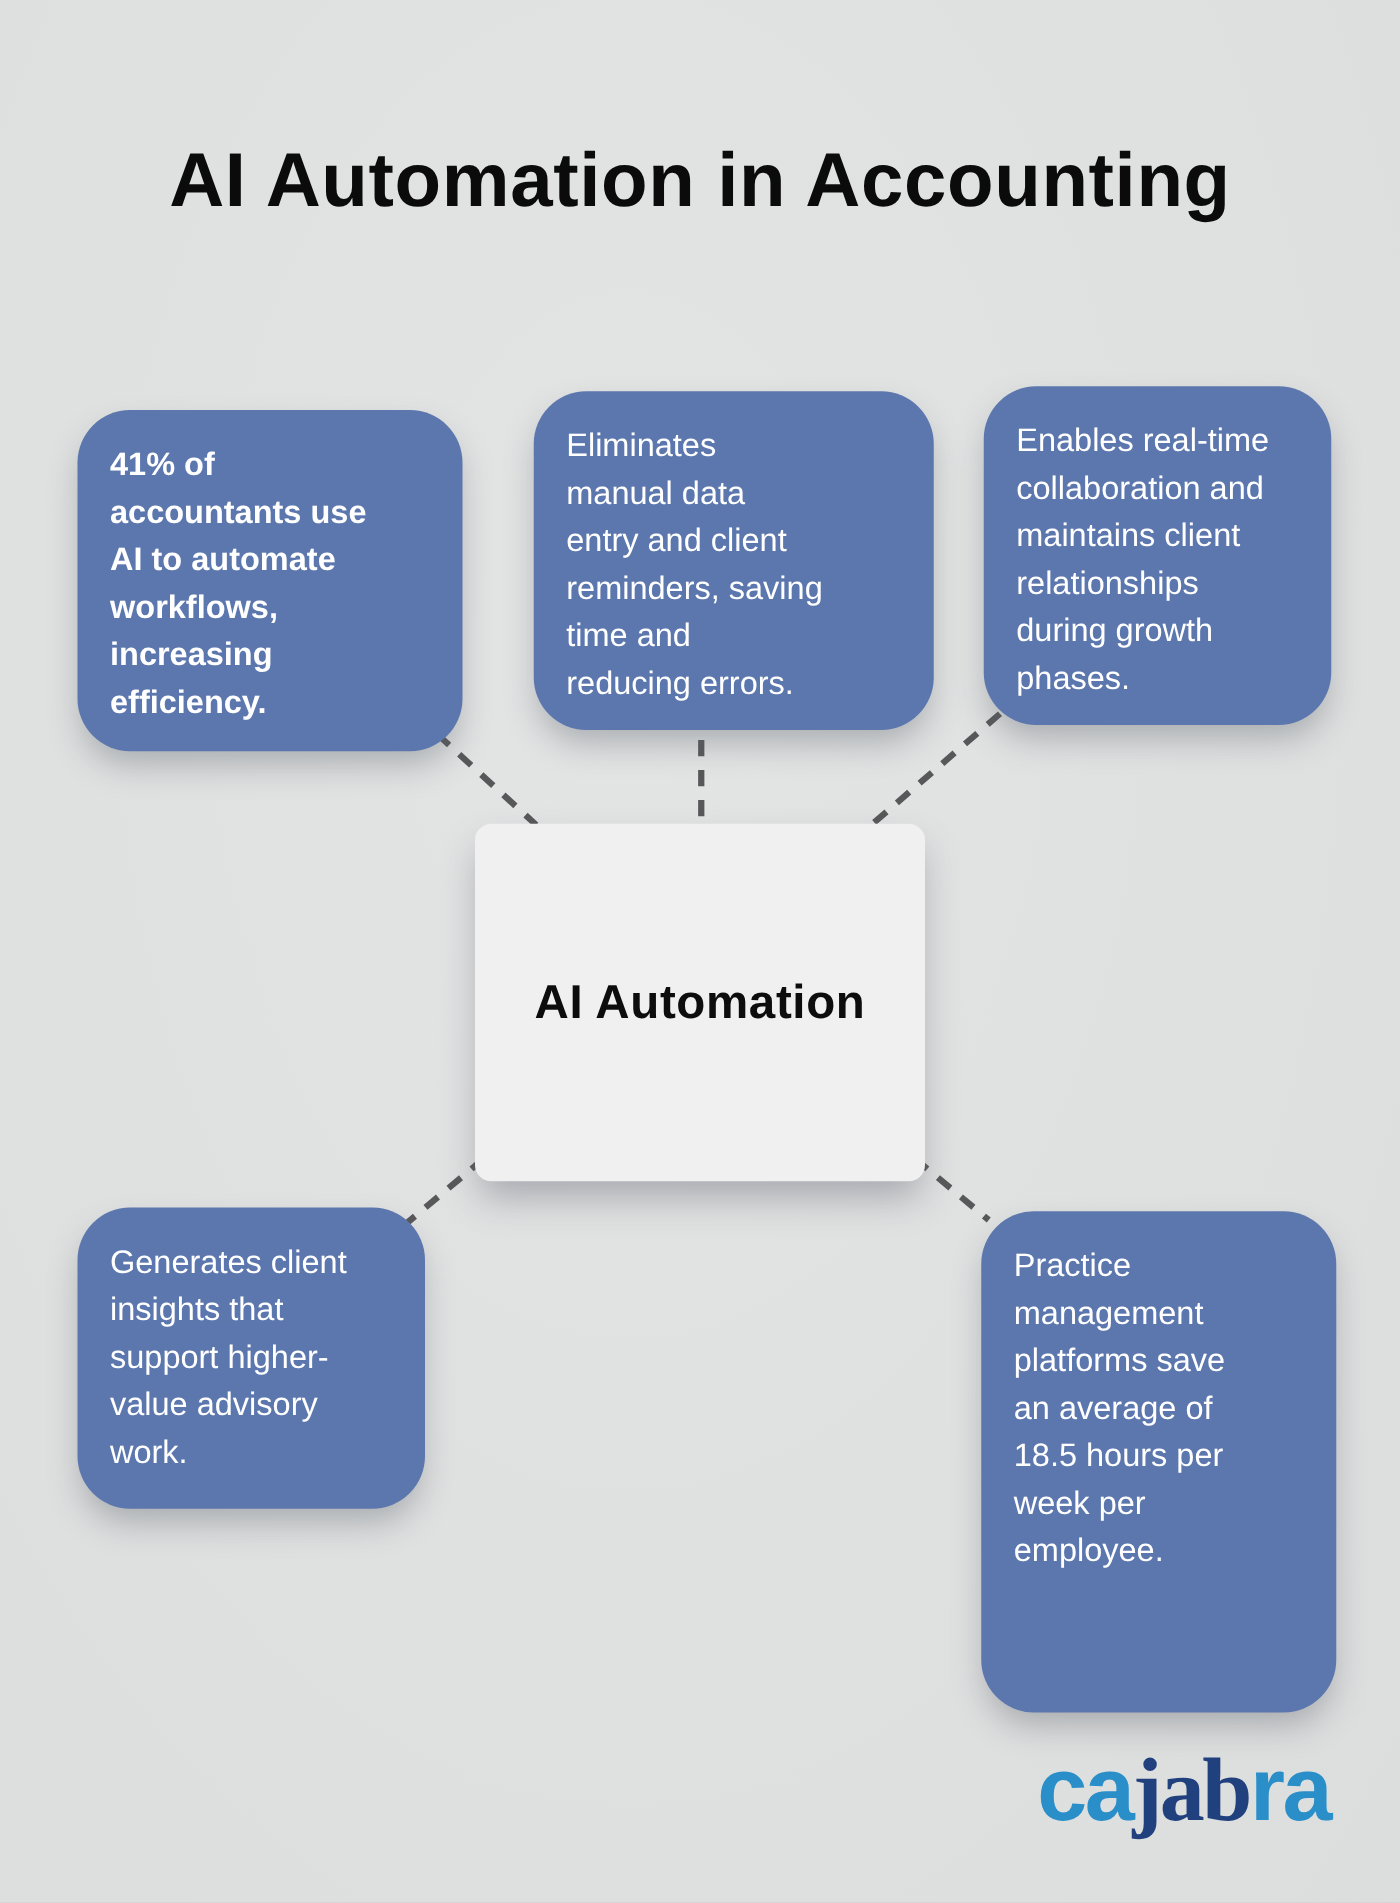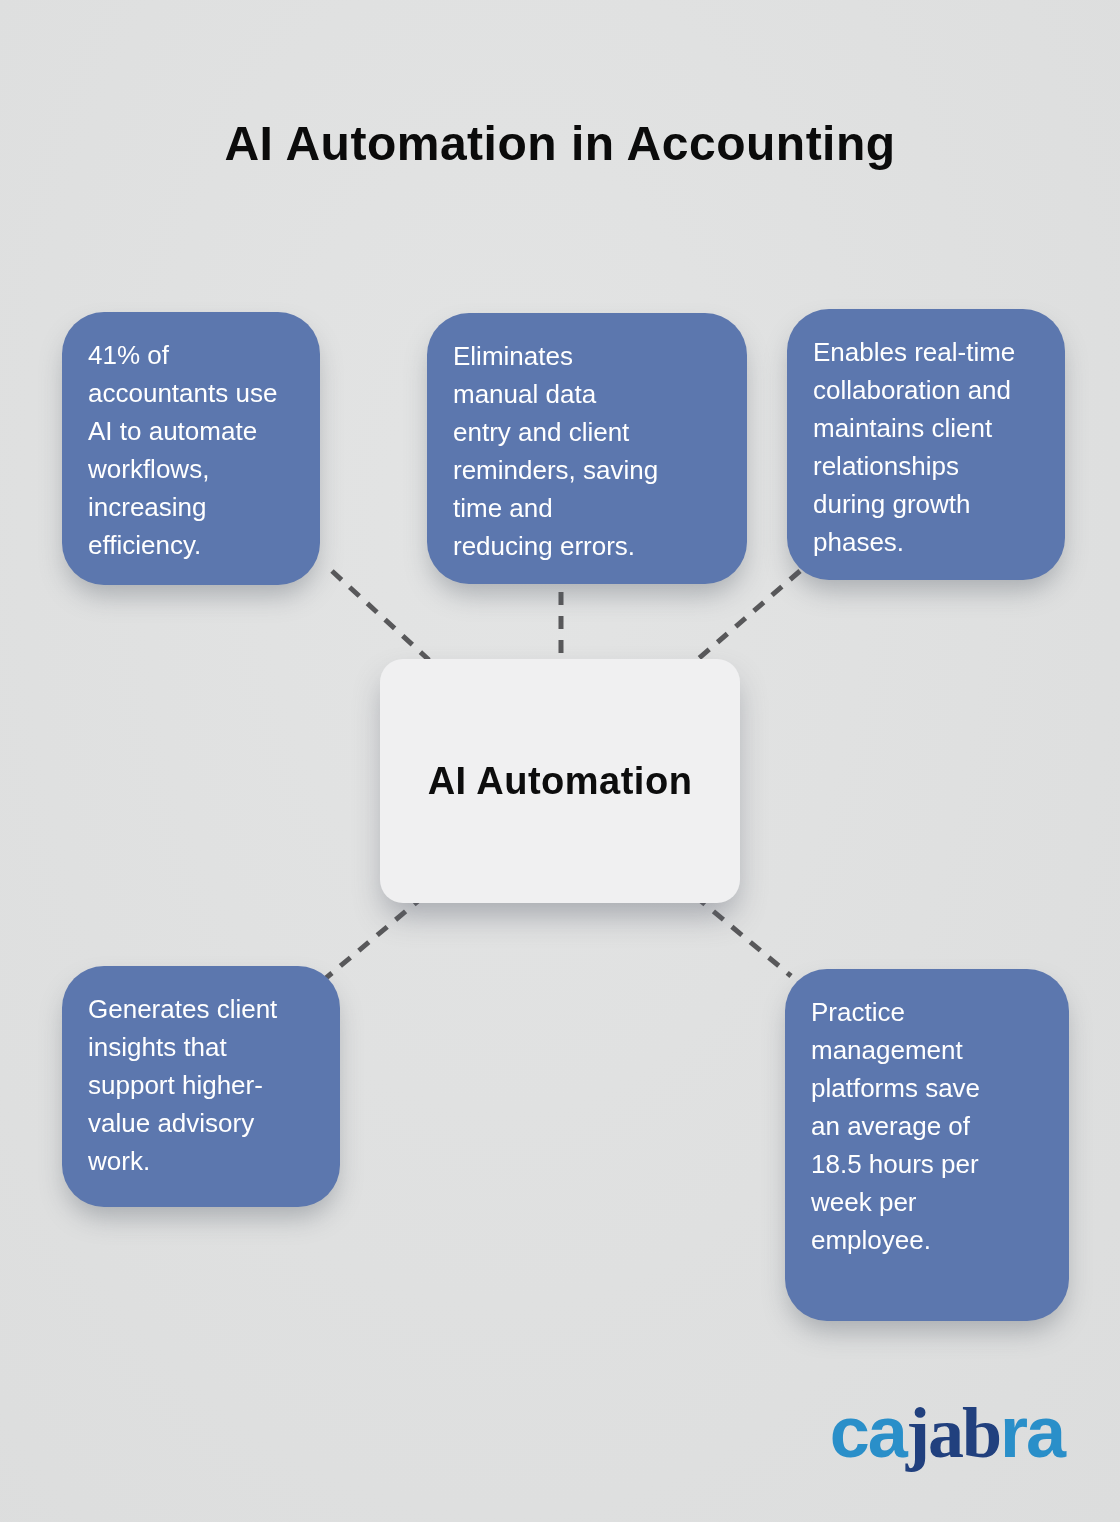--- a/index.html
+++ b/index.html
@@ -17,21 +17,21 @@
     background-image: radial-gradient(ellipse at 45% 35%, #e3e4e4 0%, #dfe0e0 55%, #dcdddd 100%);
     overflow: hidden;
   }
   .title {
     position: absolute;
     top: 104px;
     left: 0;
     width: 100%;
     margin: 0;
     text-align: center;
-    font-size: 48px;
+    font-size: 61px;
     line-height: 80px;
     font-weight: bold;
     letter-spacing: 0.5px;
     color: #0b0b0b;
   }
   .connectors {
     position: absolute;
     top: 0;
     left: 0;
     width: 1120px;
@@ -48,34 +48,34 @@
     box-sizing: border-box;
     background: #5c77ae;
     border-radius: 42px;
     color: #ffffff;
     font-size: 26px;
     line-height: 38px;
     padding: 24px 26px;
     white-space: pre-line;
     box-shadow: 0 14px 26px -4px rgba(88, 94, 106, 0.40);
   }
-  .node-top-left     { left: 62px;  top: 312px; width: 258px; height: 273px; }
+  .node-top-left     { left: 62px;  top: 328px; width: 308px; height: 273px; font-weight: bold; }
   .node-top-center   { left: 427px; top: 313px; width: 320px; height: 271px; }
   .node-top-right    { left: 787px; top: 309px; width: 278px; height: 271px; }
   .node-bottom-left  { left: 62px;  top: 966px; width: 278px; height: 241px; }
-  .node-bottom-right { left: 785px; top: 969px; width: 284px; height: 352px; }
+  .node-bottom-right { left: 785px; top: 969px; width: 284px; height: 401px; }
   .center-node {
     position: absolute;
     left: 380px;
     top: 659px;
     width: 360px;
-    height: 244px;
+    height: 286px;
     box-sizing: border-box;
     background: #f0f0f1;
-    border-radius: 23px;
+    border-radius: 13px;
     display: flex;
     align-items: center;
     justify-content: center;
     box-shadow: 0 16px 30px -4px rgba(95, 100, 112, 0.45);
   }
   .center-label {
     font-size: 38px;
     font-weight: bold;
     color: #0d0d0d;
     letter-spacing: 0.5px;

